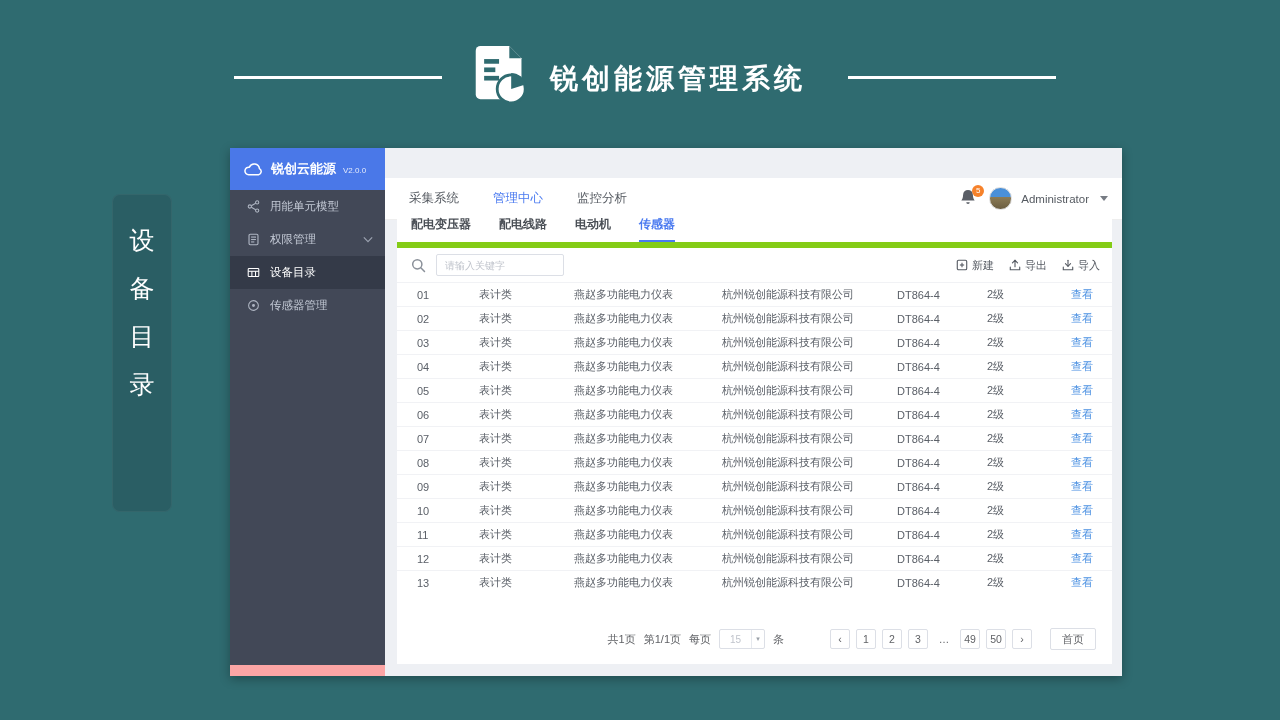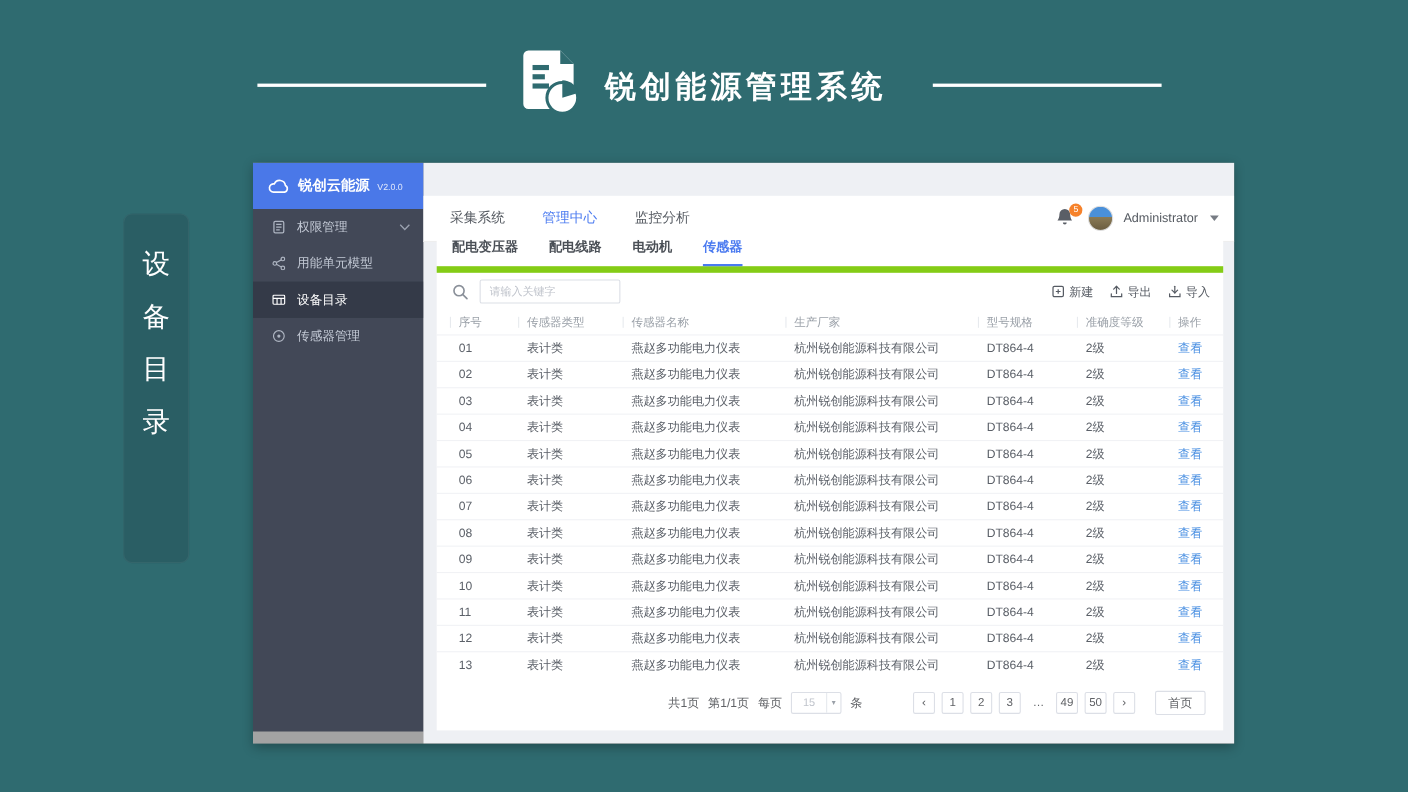--- a/index.html
+++ b/index.html
@@ -11,21 +11,21 @@
   .line-left { left:234px; width:208px; }
   .line-right { left:848px; width:208px; }
   .poster-icon { position:absolute; left:472px; top:44px; }
   .poster-title { position:absolute; left:550px; top:60px; color:#ffffff; font-size:28px; font-weight:bold; letter-spacing:4px;font-family:Liberation Serif, serif; }
 
   
   .side-tag { position:absolute; left:112px; top:194px; width:60px; height:318px; background:#2a5e64; border-radius:8px; display:flex; flex-direction:column; align-items:center; padding-top:22px; box-shadow:inset 0 0 0 1px rgba(255,255,255,0.05); }
   .side-tag span { color:#ffffff; font-size:25px; line-height:48px; }
 
   
-  .card { position:absolute; left:230px; top:148px; width:892px; height:528px; background:#a3a3a3; box-shadow:0 3px 10px rgba(0,0,0,0.3); overflow:hidden; }
+  .card { position:absolute; left:230px; top:148px; width:892px; height:528px; background:#fca5a5; box-shadow:0 3px 10px rgba(0,0,0,0.3); overflow:hidden; }
 
   
   .sidebar { position:absolute; left:0; top:0; width:155px; height:517px; background:#424857; }
   .logo-band { height:42px; background:#4a78e8; display:flex; align-items:center; padding-left:13px; gap:7px; }
   .logo-band .brand { color:#ffffff; font-size:13px; font-weight:bold; }
   .logo-band .version { color:rgba(255,255,255,0.85); font-size:8px; margin-top:3px; }
   .menu-item { height:33px; display:flex; align-items:center; padding:0 12px 0 17px; gap:10px; color:#c3c9d5; font-size:11.5px; cursor:pointer; }
   .menu-item.active { background:#343a48; color:#ffffff; }
   .menu-item .mi-icon { display:flex; align-items:center; color:#aeb5c2; }
   .menu-item.active .mi-icon { color:#ffffff; }
@@ -116,46 +116,46 @@
         <svg width="21" height="16" viewBox="0 0 24 18" fill="none" stroke="#ffffff" stroke-width="1.7" stroke-linecap="round" stroke-linejoin="round">
           <path d="M6.5 15.5a4.3 4.3 0 1 1 .8-8.53A6 6 0 0 1 18.8 8.6a3.7 3.7 0 0 1-.9 6.9 z"></path>
         </svg>
       </span>
       <span class="brand">锐创云能源</span>
       <span class="version">V2.0.0</span>
     </div>
 
     <div class="menu-item">
       <span class="mi-icon">
-        <svg width="13" height="13" viewBox="0 0 16 16" fill="none" stroke="currentColor" stroke-width="1.4">
-          <rect x="2.5" y="1.5" width="11" height="13" rx="1.5"></rect>
-            <line x1="5" y1="5" x2="11" y2="5"></line>
-            <line x1="5" y1="8" x2="11" y2="8"></line>
-            <line x1="5" y1="11" x2="9" y2="11"></line>
-        </svg>
-      </span>
-      <span>权限管理</span>
-      <span class="chev">
-        <svg width="10" height="7" viewBox="0 0 12 8" fill="none" stroke="currentColor" stroke-width="1.5">
-            <polyline points="1,1.5 6,6.5 11,1.5"></polyline>
-          </svg>
-      </span>
-    </div>
-
-    <div class="menu-item">
-      <span class="mi-icon">
         <svg width="13" height="13" viewBox="0 0 16 16" fill="none" stroke="currentColor" stroke-width="1.3">
           <circle cx="12.5" cy="3" r="2"></circle>
             <circle cx="3.5" cy="8" r="2"></circle>
             <circle cx="12.5" cy="13" r="2"></circle>
             <line x1="5.3" y1="7" x2="10.7" y2="4"></line>
             <line x1="5.3" y1="9" x2="10.7" y2="12"></line>
         </svg>
       </span>
       <span>用能单元模型</span>
+    </div>
+
+    <div class="menu-item">
+      <span class="mi-icon">
+        <svg width="13" height="13" viewBox="0 0 16 16" fill="none" stroke="currentColor" stroke-width="1.4">
+          <rect x="2.5" y="1.5" width="11" height="13" rx="1.5"></rect>
+            <line x1="5" y1="5" x2="11" y2="5"></line>
+            <line x1="5" y1="8" x2="11" y2="8"></line>
+            <line x1="5" y1="11" x2="9" y2="11"></line>
+        </svg>
+      </span>
+      <span>权限管理</span>
+      <span class="chev">
+        <svg width="10" height="7" viewBox="0 0 12 8" fill="none" stroke="currentColor" stroke-width="1.5">
+            <polyline points="1,1.5 6,6.5 11,1.5"></polyline>
+          </svg>
+      </span>
     </div>
 
     <div class="menu-item active">
       <span class="mi-icon">
         <svg width="13" height="13" viewBox="0 0 16 16" fill="none" stroke="currentColor" stroke-width="1.3">
           <rect x="1.5" y="3" width="13" height="10" rx="1"></rect>
             <line x1="1.5" y1="6.5" x2="14.5" y2="6.5"></line>
             <line x1="6" y1="6.5" x2="6" y2="13"></line>
             <line x1="10.5" y1="6.5" x2="10.5" y2="13"></line>
         </svg>
@@ -244,29 +244,20 @@
                   <line x1="7" y1="1.5" x2="7" y2="8.5"></line>
                   <polyline points="4,5.5 7,8.5 10,5.5"></polyline>
                   <path d="M1.5 9.5 v3 h11 v-3"></path>
                 </svg>
             </span>
             <span>导入</span>
           </span>
         </div>
       </div>
 
-      <div class="thead">
-        <span class="th">序号</span>
-        <span class="th">传感器类型</span>
-        <span class="th">传感器名称</span>
-        <span class="th">生产厂家</span>
-        <span class="th">型号规格</span>
-        <span class="th">准确度等级</span>
-        <span class="th">操作</span>
-      </div>
 
       <div class="tbody">
         <div class="tr">
           <span class="td">01</span>
           <span class="td">表计类</span>
           <span class="td">燕赵多功能电力仪表</span>
           <span class="td">杭州锐创能源科技有限公司</span>
           <span class="td">DT864-4</span>
           <span class="td">2级</span>
           <span class="td actions">

